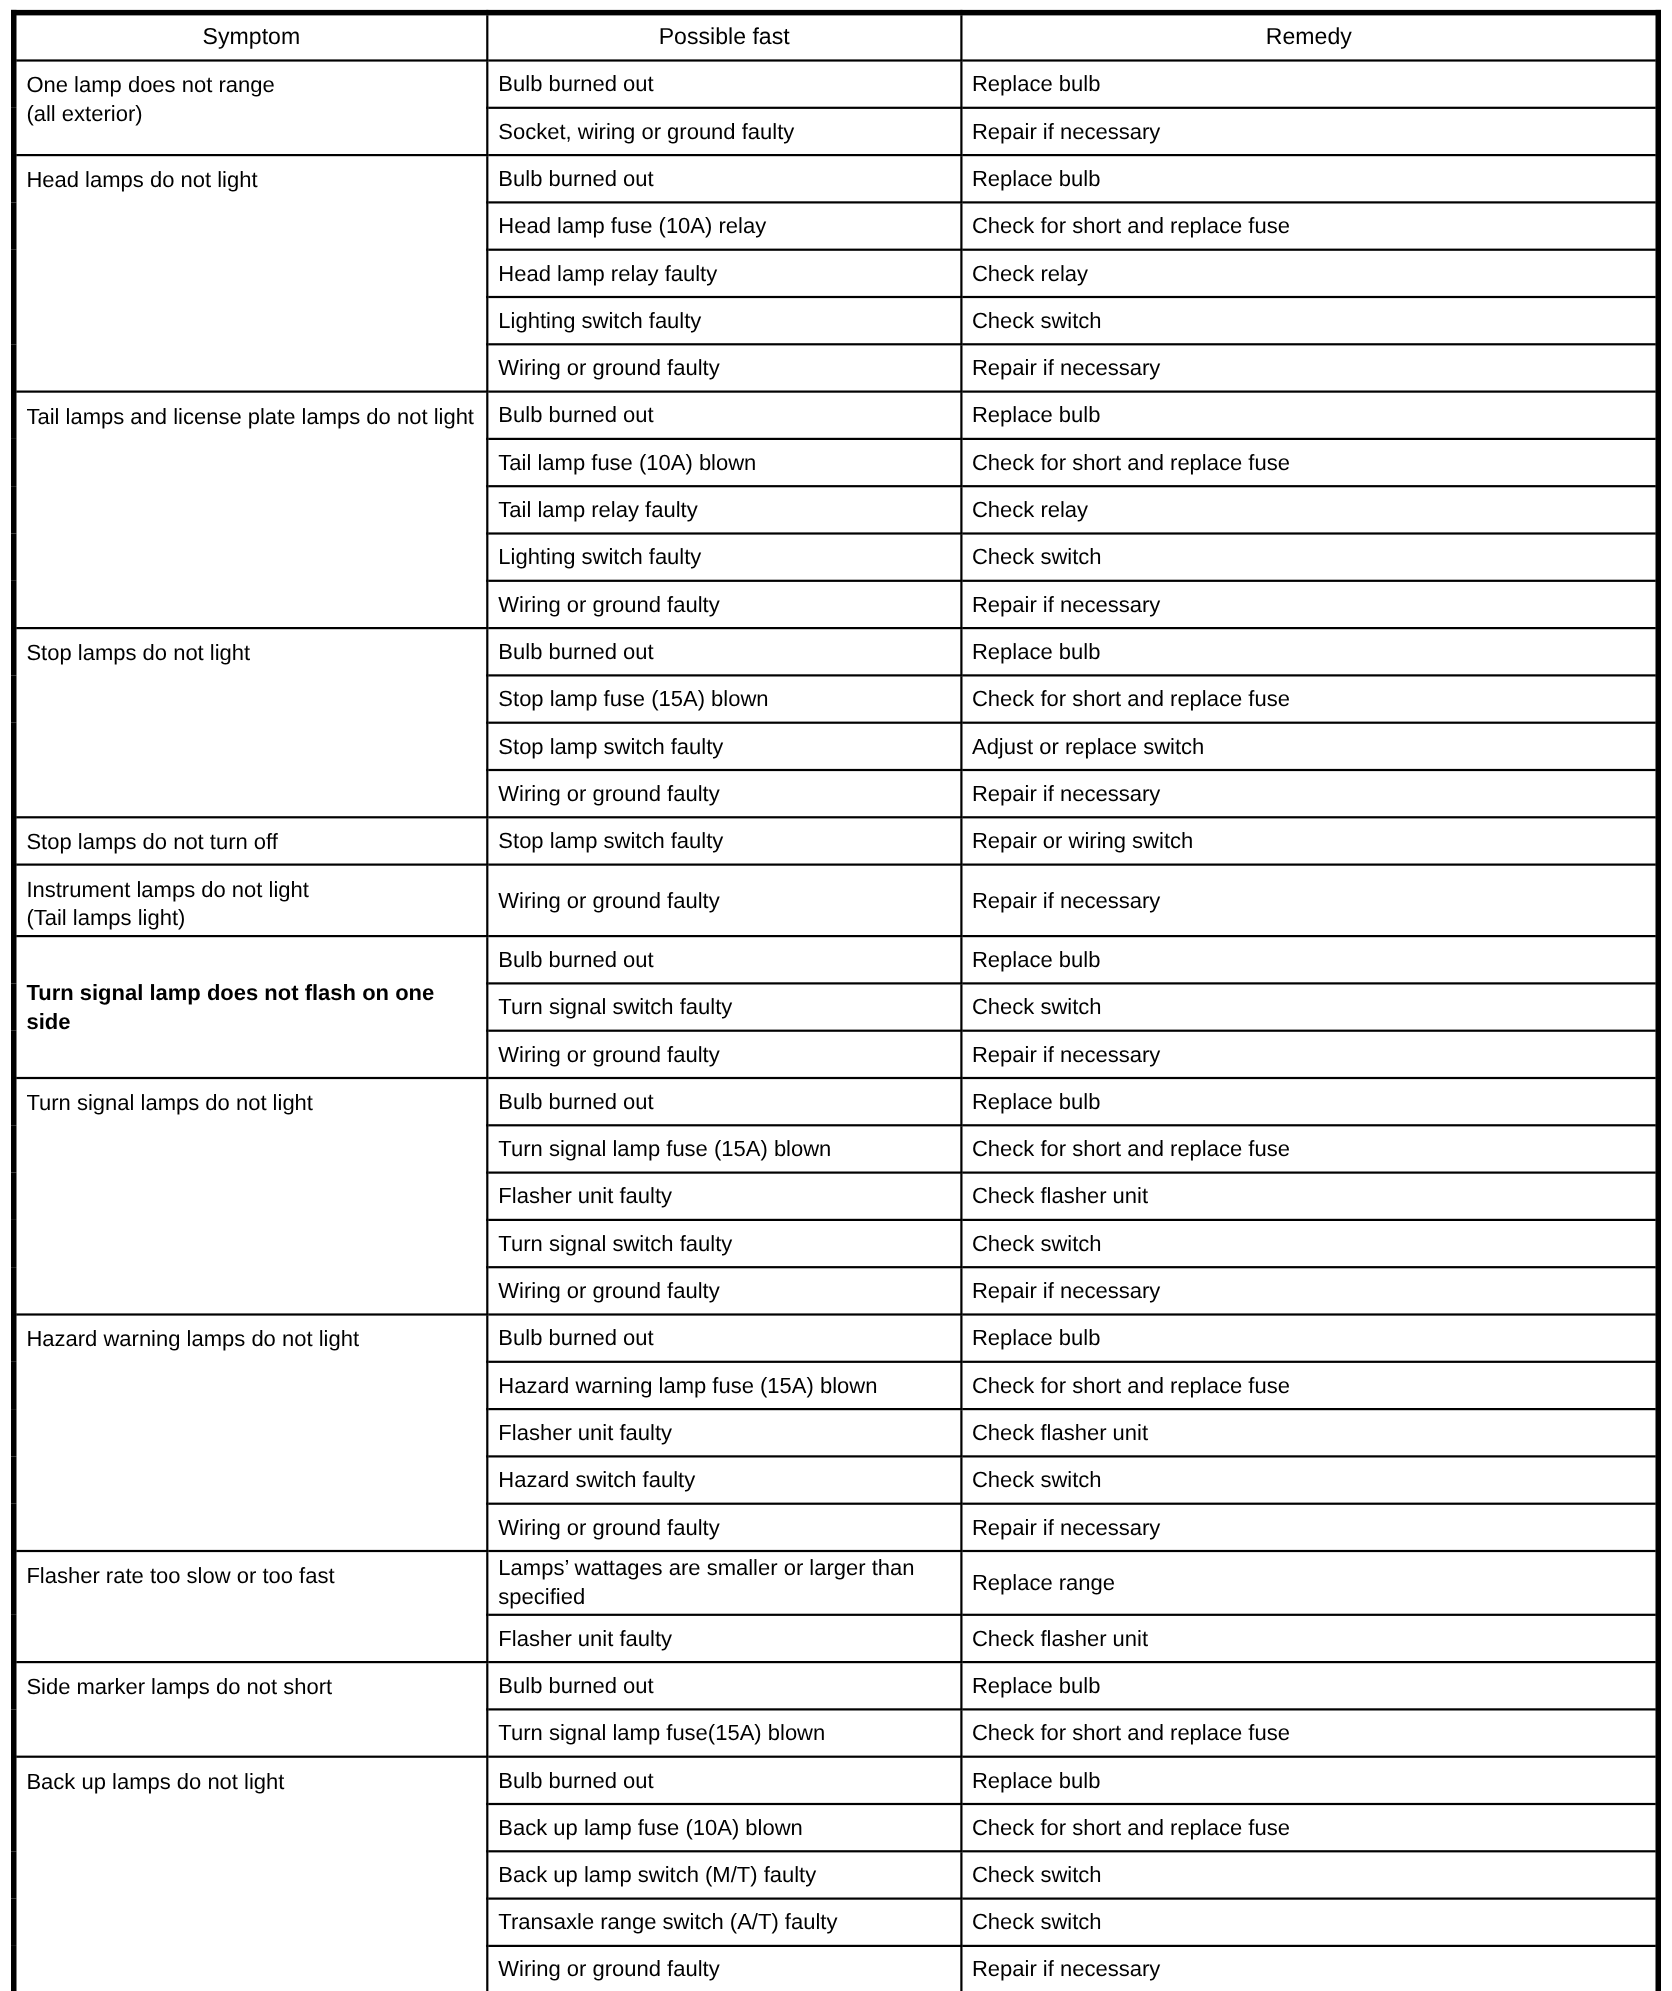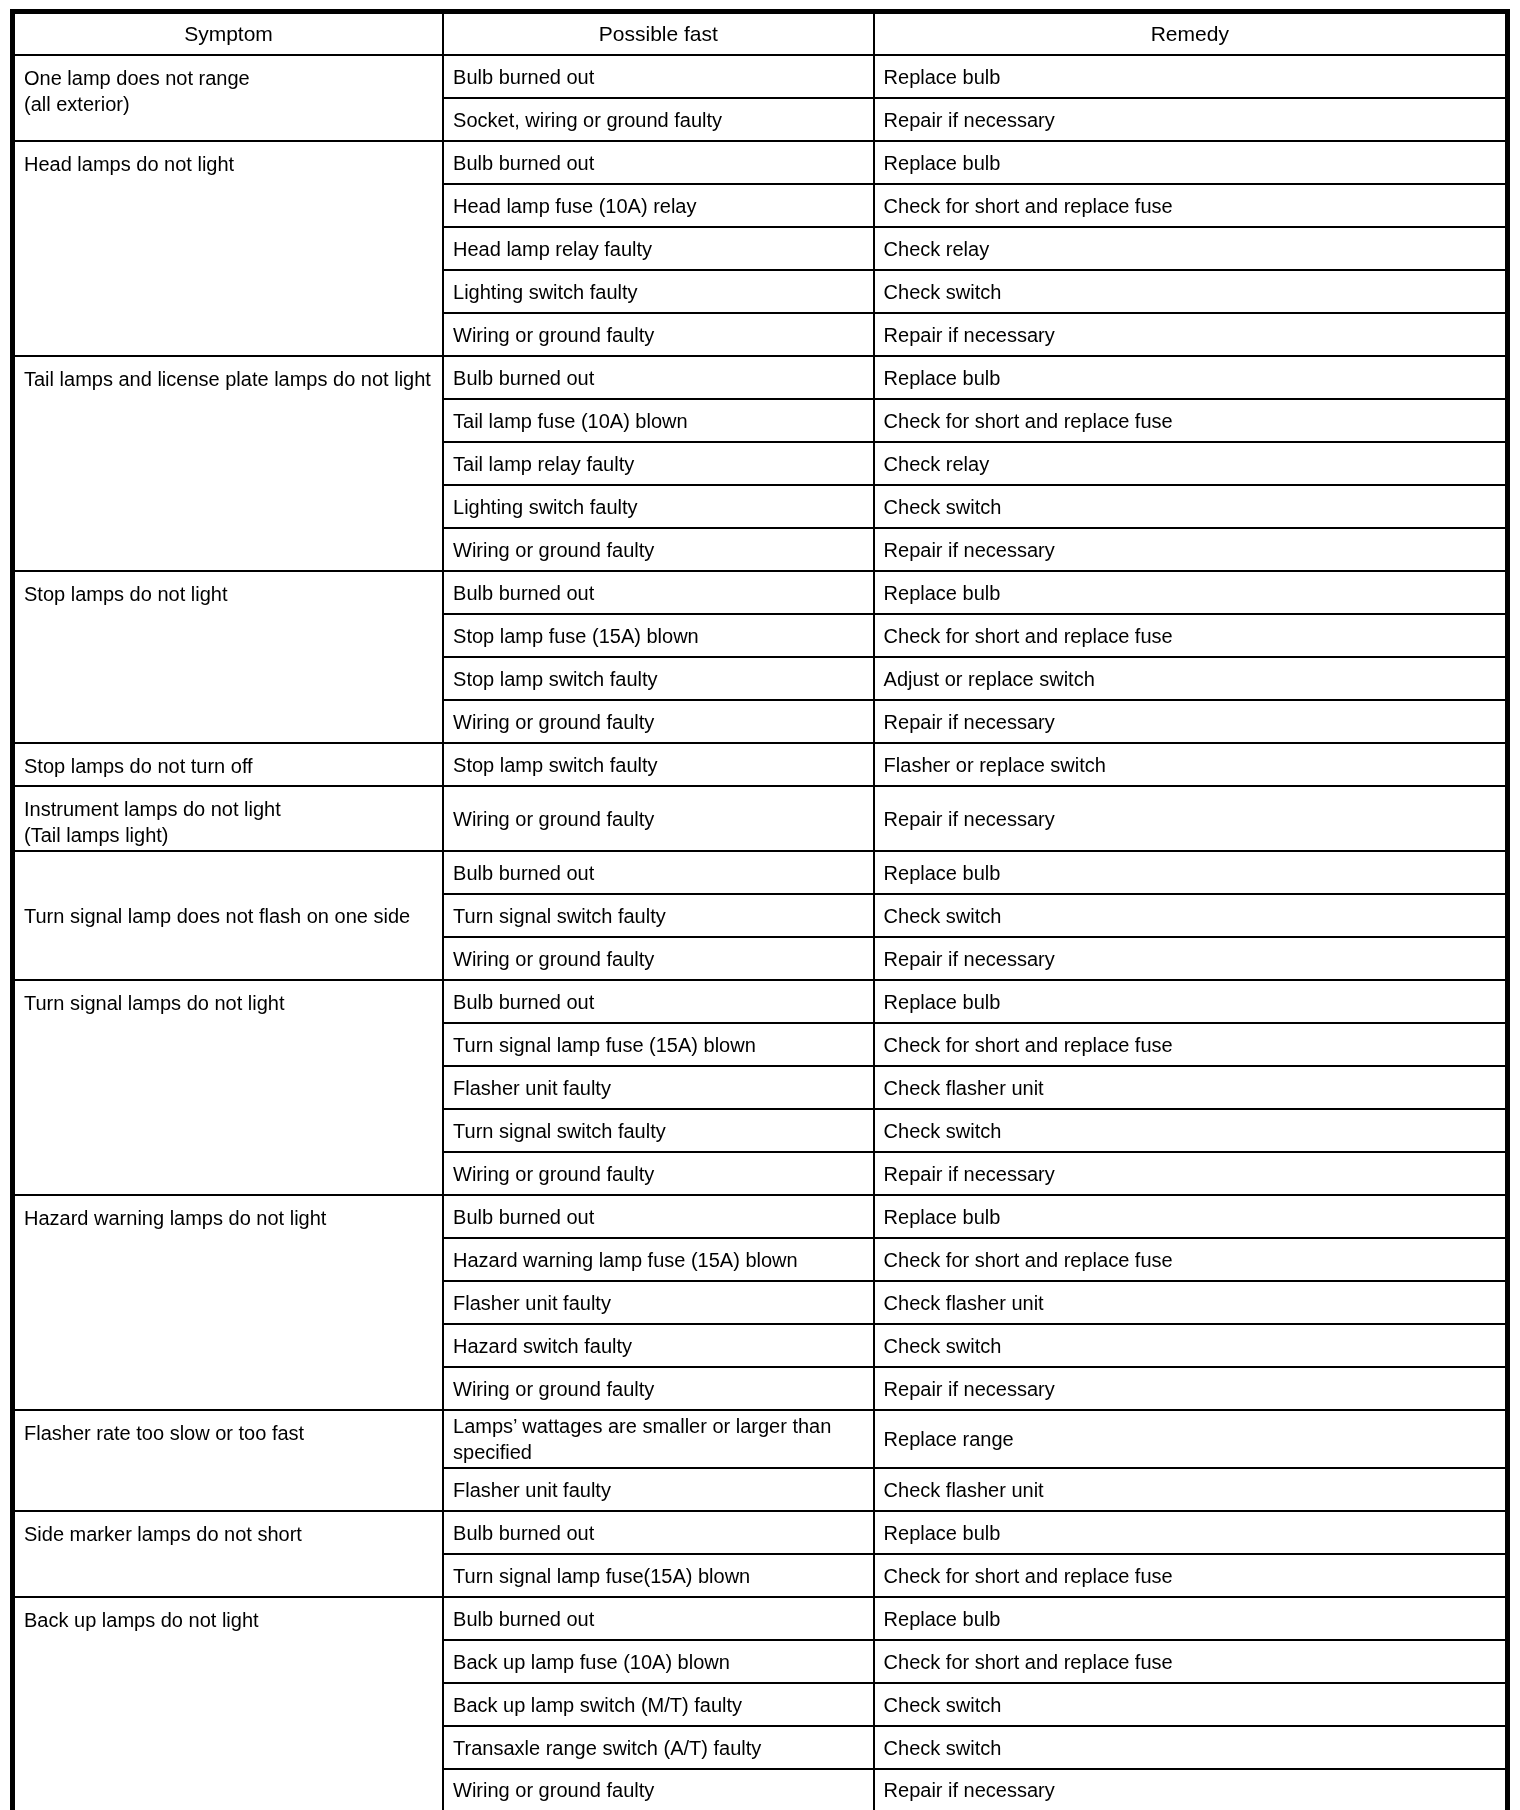--- a/index.html
+++ b/index.html
@@ -39,20 +39,21 @@
     height: 43px;
   }
   td.symptom {
     vertical-align: top;
     padding-top: 9px;
     white-space: pre-line;
   }
   td.symptom.v-middle {
     vertical-align: middle;
     padding-top: 2px;
+    font-weight: bold;
   }
   td.cause, td.remedy {
     vertical-align: middle;
   }
 </style>
 </head>
 <body>
 
 <table class="trouble">
   <colgroup>
@@ -133,21 +134,21 @@
         <td class="cause">Stop lamp switch faulty</td>
         <td class="remedy">Adjust or replace switch</td>
       </tr>
       <tr>
         <td class="cause">Wiring or ground faulty</td>
         <td class="remedy">Repair if necessary</td>
       </tr>
       <tr>
         <td class="symptom" rowspan="1">Stop lamps do not turn off</td>
         <td class="cause">Stop lamp switch faulty</td>
-        <td class="remedy">Flasher or replace switch</td>
+        <td class="remedy">Repair or wiring switch</td>
       </tr>
       <tr>
         <td class="symptom" rowspan="1">Instrument lamps do not light
 (Tail lamps light)</td>
         <td class="cause">Wiring or ground faulty</td>
         <td class="remedy">Repair if necessary</td>
       </tr>
       <tr>
         <td class="symptom v-middle" rowspan="3">Turn signal lamp does not flash on one side</td>
         <td class="cause">Bulb burned out</td>

